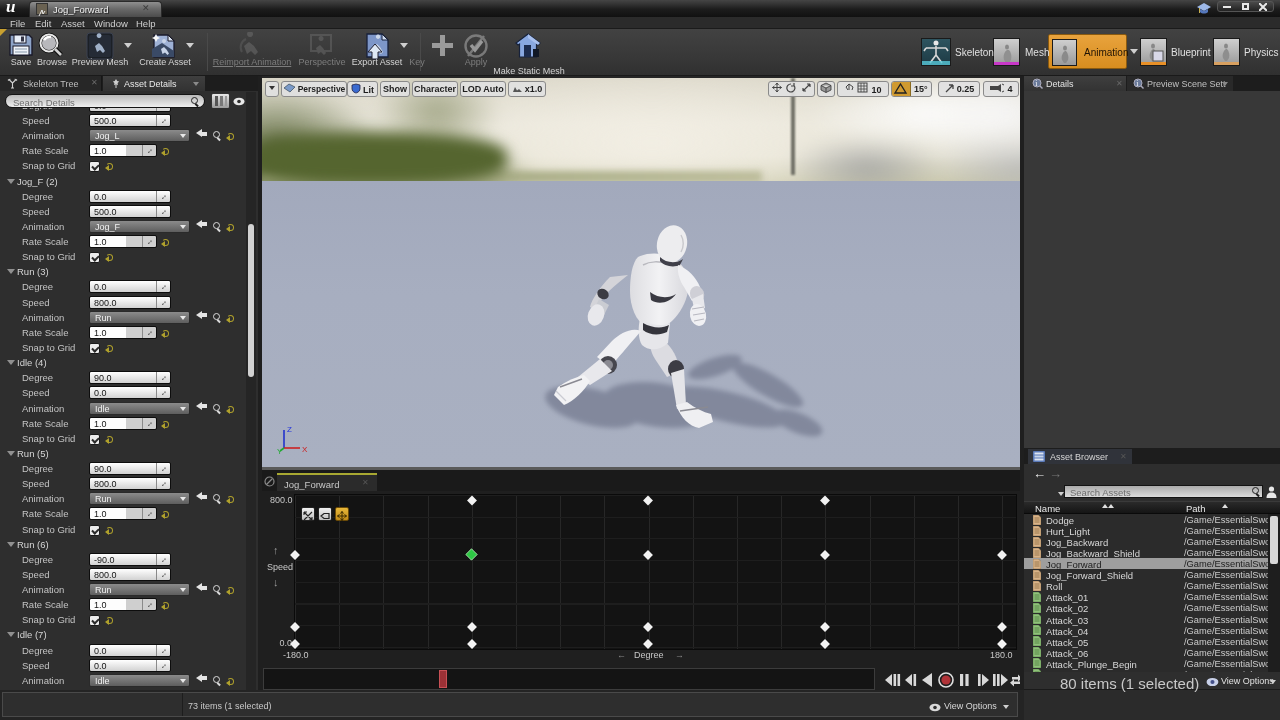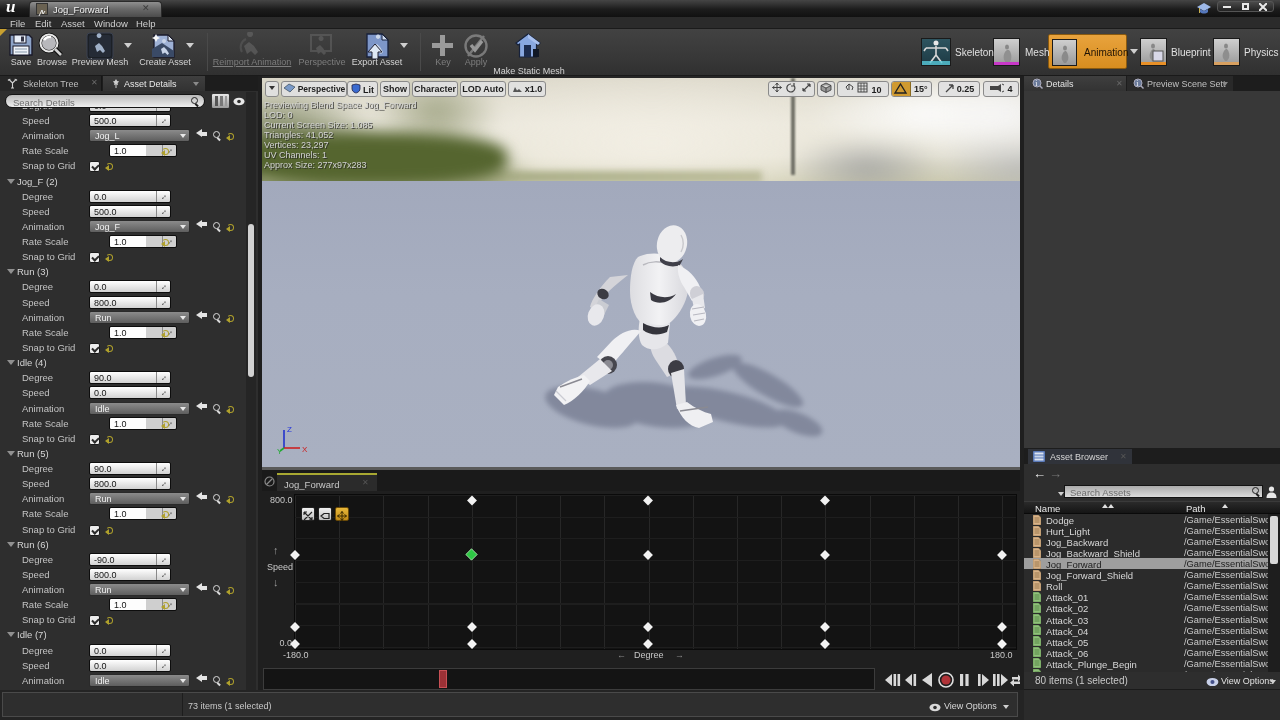--- a/index.html
+++ b/index.html
@@ -41,21 +41,21 @@
 .spin b { display:inline-block; transform:rotate(-45deg); font-weight:normal; }
 .combo { position:absolute; left:89px; width:101px; height:13px;
   background:linear-gradient(#8b8b8b,#5e5e5e); border:1px solid #2a2a2a;
   border-radius:2px; font-size:9px; color:#f2f2f2; padding:1px 0 0 5px; }
 .combo i { position:absolute; right:3px; top:4px; width:0; height:0; font-style:normal;
   border-left:3px solid transparent; border-right:3px solid transparent;
   border-top:4px solid #e8e8e8; }
 .ratebox { position:absolute; left:89px; width:68px; height:13px;
   background:linear-gradient(to right,#fdfdfd 0 55%,#cfcfcf 55% 100%);
   border:1px solid #0d0d0d; border-radius:2px; font-size:9px; color:#141414;
-  padding:1px 0 8px 4px;margin-left:20px; }
+  padding:1px 0 8px 4px; }
 .chk { position:absolute; left:89px; width:11px; height:11px; background:#ececec;
   border:1px solid #1a1a1a; border-radius:2px; }
 .chk:after { content:""; position:absolute; left:2px; top:2px; width:5px; height:3px;
   border-left:2px solid #2a2a2a; border-bottom:2px solid #2a2a2a;
   transform:rotate(-45deg); }
 .rst { position:absolute; width:7px; height:7px; }
 .rst:before { content:""; position:absolute; left:0; top:1px; width:5px; height:5px;
   border:1.5px solid #b0a12c; border-left-color:transparent; border-radius:50%; }
 .rst:after { content:""; position:absolute; left:-1px; top:3px; width:0; height:0;
   border-top:3px solid transparent; border-bottom:3px solid transparent;
@@ -172,21 +172,21 @@
     <path d="M10 28 v-7 h-4 l7 -8 l7 8 h-4 v7 Z" fill="#dfe8f4" stroke="#223"></path>
   </svg>
   <div class="tbl" style="left:347px;top:28px;width:60px;">Export Asset</div>
   <div class="caret" style="left:400px;top:14px;"></div>
   <div class="sep" style="left:420px;top:4px"></div>
 
   <div class="ab" style="left:432px;top:6px;width:21px;height:21px;">
     <div class="ab" style="left:8px;top:0;width:5px;height:21px;background:#9a9a9a;"></div>
     <div class="ab" style="left:0;top:8px;width:21px;height:5px;background:#9a9a9a;"></div>
   </div>
-  <div class="tbl dis" style="left:430px;top:28px;width:26px;text-align:center;">Key</div>
+  <div class="tbl dis" style="left:404px;top:28px;width:26px;text-align:center;">Key</div>
   <svg class="ab" style="left:463px;top:4px" width="26" height="26" viewBox="0 0 26 26" opacity="0.75">
     <circle cx="13" cy="13" r="10.5" fill="none" stroke="#8f8f8f" stroke-width="2.4"></circle>
     <path d="M21 3 L5 23" stroke="#8f8f8f" stroke-width="2.4"></path>
     <path d="M8 12 l4 5 l7 -9" stroke="#b8b8b8" stroke-width="3.4" fill="none"></path>
   </svg>
   <div class="tbl dis" style="left:460px;top:28px;width:32px;">Apply</div>
 
   <svg class="ab" style="left:515px;top:4px" width="26" height="26" viewBox="0 0 26 26">
     <path d="M13 1 L25 10 l-2 2 -1.5-1 V24 h-17 V11 L3 12 L1 10 Z" fill="#89a8e0" stroke="#16213a" stroke-width="1.2"></path>
     <path d="M13 1 L25 10 l-2 2 L13 5 Z" fill="#a8c0ee"></path>
@@ -462,23 +462,20 @@
 
     <path d="M141 136 C134 144 124 156 117 164 L110 172 L97 162 L112 146 C120 138 132 132 141 136 Z" fill="#f0f0f3"></path>
     <ellipse cx="108" cy="170" rx="9" ry="9" fill="#46464e"></ellipse>
     <ellipse cx="108" cy="170" rx="5" ry="5" fill="#8a8a92"></ellipse>
     <path d="M100 164 L112 176 L90 190 L78 182 Z" fill="#e8e8ec"></path>
     <path d="M84 180 C76 182 66 186 58 192 L54 200 L64 210 C74 206 84 196 90 186 Z" fill="#f2f2f4"></path>
     <path d="M60 192 l22 -8" stroke="#8a8a92" stroke-width="1.5" fill="none"></path>
     <path d="M56 196 l10 10" stroke="#caccd2" stroke-width="1.2" fill="none"></path>
   </svg>
 
-  <div class="ab" style="left:2px;top:22px;font-size:9px;line-height:10px;color:#d0d0d0;text-shadow:1px 1px 0 rgba(40,40,40,.8);">
-    Previewing Blend Space Jog_Forward<br>LOD: 0<br>Current Screen Size: 1.085<br>Triangles: 41,052<br>Vertices: 23,297<br>UV Channels: 1<br>Approx Size: 277x97x283
-  </div>
 
   <svg class="ab" style="left:14px;top:346px" width="40" height="30" viewBox="0 0 40 30">
     <path d="M8 24 V6" stroke="#2233cc" stroke-width="1.6"></path>
     <path d="M8 24 H24" stroke="#cc2222" stroke-width="1.6"></path>
     <path d="M8 24 l-4 3" stroke="#22aa33" stroke-width="1.6"></path>
     <text x="11" y="8" font-size="8" fill="#2233dd" font-family="Liberation Sans">Z</text>
     <text x="26" y="28" font-size="8" fill="#cc2222" font-family="Liberation Sans">X</text>
     <text x="1" y="30" font-size="8" fill="#22aa33" font-family="Liberation Sans">Y</text>
   </svg>
 
@@ -833,21 +830,21 @@
 <div class="tx" style="left:22px;top:1px;font-size:9.5px;color:#d8d8d8;">Attack_Plunge_Landing</div>
 <div class="tx" style="left:160px;top:1px;font-size:9.3px;color:#cccccc;">/Game/EssentialSwo</div>
 </div>
 </div>
 
   <div class="ab" style="left:244px;top:438px;width:12px;height:159px;background:#1e1e1e;">
     <div class="ab" style="left:2px;top:2px;width:8px;height:48px;background:#d8d8d8;border-radius:2px;"></div>
   </div>
 
   <div class="ab" style="left:0;top:596px;width:256px;height:18px;background:#2e2e2e;border-bottom:1px solid #1a1a1a;">
-    <div class="tx" style="left:11px;top:3px;font-size:10px;color:#c8c8c8;">80 items (1 selected)</div>
+    <div class="tx" style="left:0;top:3px;font-size:15px;color:#c8c8c8;padding-left:36px;">80 items (1 selected)</div>
     <svg class="ab" style="left:182px;top:5px" width="14" height="10" viewBox="0 0 13 9">
         <ellipse cx="6" cy="4.5" rx="5.5" ry="3.8" fill="#c8d0e8"></ellipse>
         <circle cx="6" cy="4.5" r="1.9" fill="#44508a"></circle>
       </svg>
     <div class="tx" style="left:197px;top:4px;font-size:9px;color:#e0e0e0;">View Options</div>
     <div class="ab caret" style="left:246px;top:8px;border-left-width:3px;border-right-width:3px;border-top-width:4px;"></div>
   </div>
 </div>
 
 <div class="ab" style="left:258px;top:76px;width:4px;height:614px;background:#1f1f1f;"></div>

